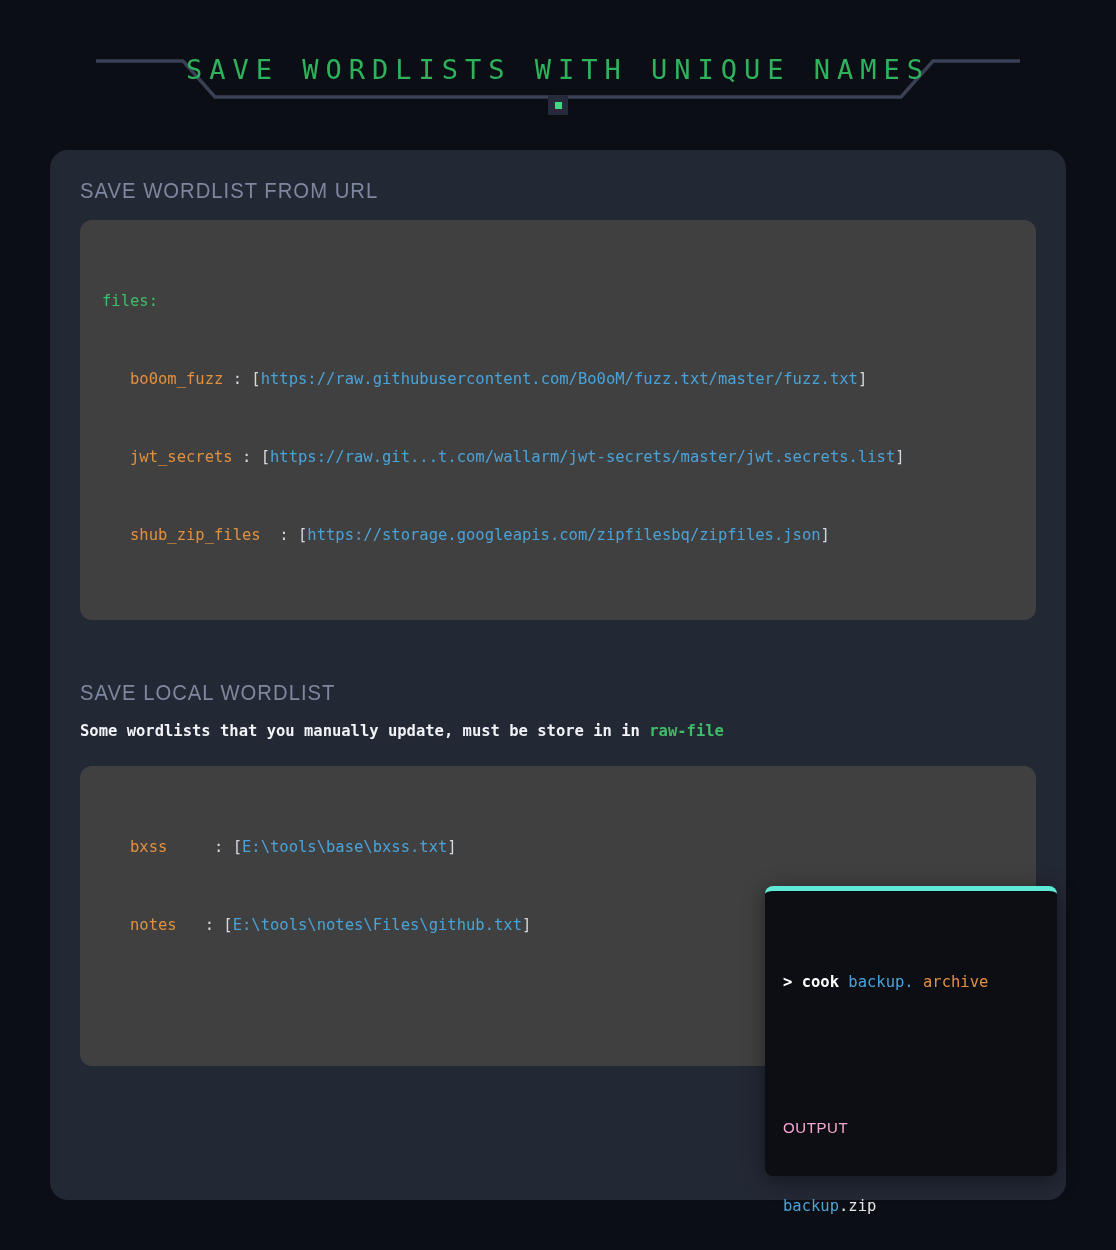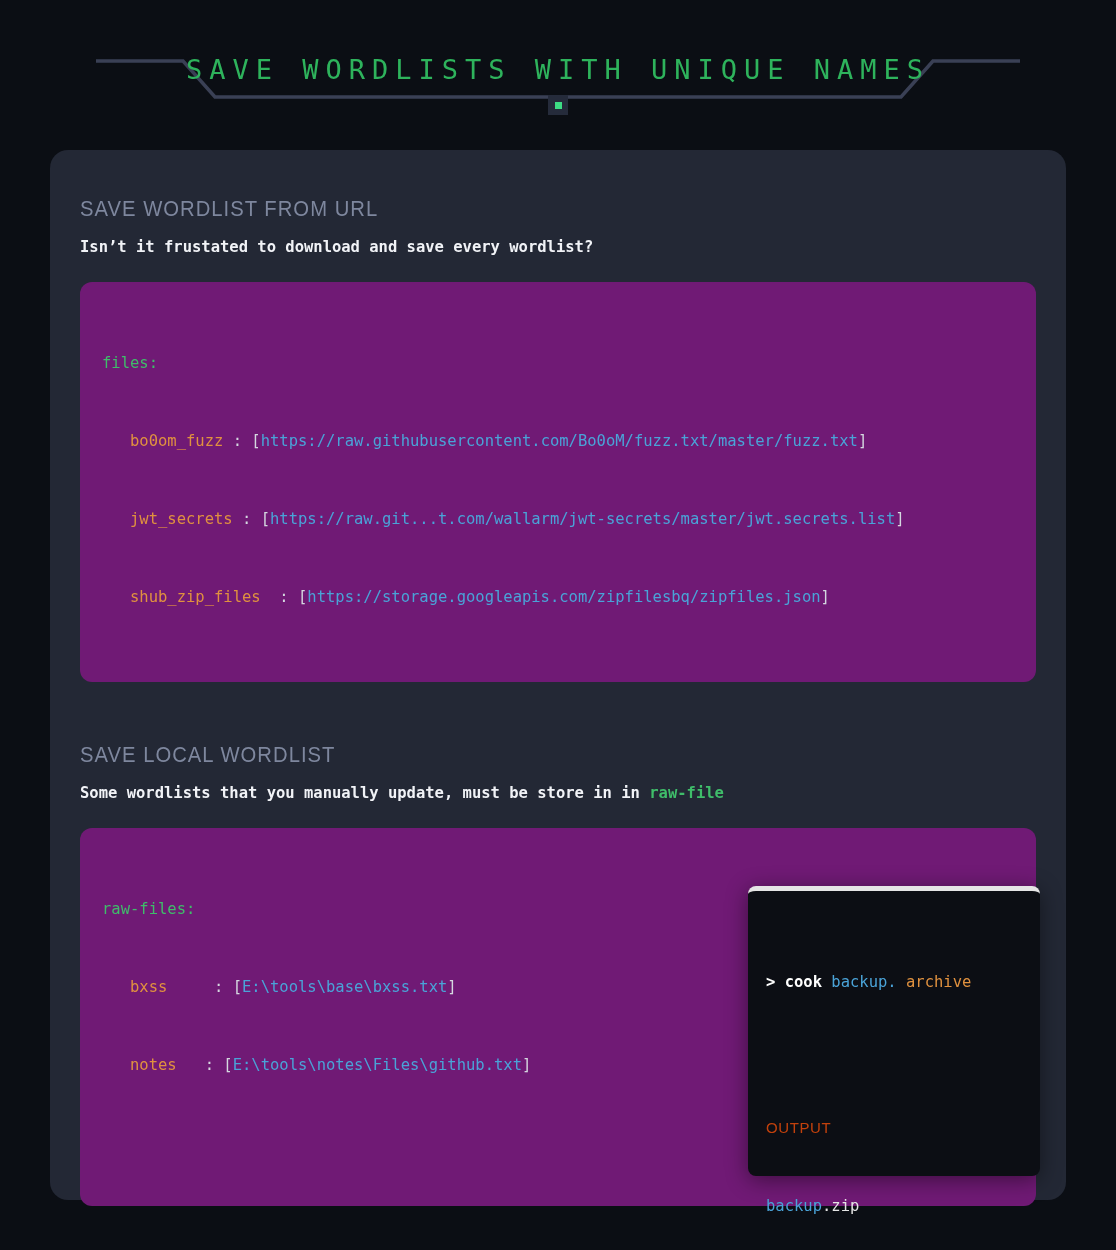--- a/index.html
+++ b/index.html
@@ -62,21 +62,21 @@
 
   
   .card {
     position: absolute;
     left: 50px;
     top: 150px;
     width: 1016px;
     height: 1050px;
     background: #232835;
     border-radius: 18px;
-    padding: 46px 30px 0 30px;
+    padding: 28px 30px 0 30px;
   }
 
   .section { margin-bottom: 4px; }
 
   .section-heading {
     font-family: "Liberation Sans Narrow", "Liberation Sans", sans-serif;
     font-size: 22px;
     letter-spacing: 1.1px;
     color: #7e879e;
     text-transform: uppercase;
@@ -91,21 +91,21 @@
     font-size: 15.5px;
     font-weight: bold;
     color: #f1f3f7;
     margin-bottom: 26px;
     letter-spacing: 0px;
   }
   .section-desc .hl { color: #3fbd6a; }
 
   
   .codeblock {
-    background: #701a75;
+    background: #404040;
     border-radius: 12px;
     padding: 16px 22px 20px 22px;
     font-family: "DejaVu Sans Mono", monospace;
     font-size: 15.5px;
     line-height: 26px;
     white-space: pre;
     overflow: hidden;
   }
   .codeblock.tall { padding-bottom: 24px; }
 
@@ -115,39 +115,39 @@
   .c-val  { color: #4aa3d8; }
 
   .cb-line { display: block; }
   .indent { padding-left: 28px; }
 
   .gap-lg { height: 56px; }
 
   
   .terminal {
     position: absolute;
-    left: 748px;
+    left: 765px;
     top: 886px;
     width: 292px;
     height: 290px;
     background: #0c0e14;
     border-radius: 8px;
-    border-top: 5px solid #e5e5e5;
+    border-top: 5px solid #5eead4;
     padding: 26px 12px 18px 18px;
     font-family: "DejaVu Sans Mono", monospace;
     font-size: 15.5px;
     line-height: 26px;
     white-space: pre;
     box-shadow: 0 4px 22px rgba(0,0,0,0.45);
   }
   .t-prompt { color: #ffffff; font-weight: bold; }
   .t-cmd    { color: #ffffff; font-weight: bold; }
   .t-arg    { color: #4aa3d8; }
   .t-set    { color: #e0913f; }
-  .t-label  { color: #c2410c; font-family: "Liberation Sans Narrow","Liberation Sans",sans-serif; font-size: 15px; letter-spacing: 0.6px; }
+  .t-label  { color: #f9a8d4; font-family: "Liberation Sans Narrow","Liberation Sans",sans-serif; font-size: 15px; letter-spacing: 0.6px; }
   .t-base   { color: #4aa3d8; margin-top: 18px; }
   .t-ext    { color: #e5e5e5; text-align: center; }
   .t-spacer { display:block; height: 16px; }
   .t-line   { display: block; }
 </style>
 </head>
 <body>
 
 <div class="header">
   <div class="frame">
@@ -158,38 +158,34 @@
   <div class="frame-badge">
     <i></i>
   </div>
   <div class="header-title">SAVE WORDLISTS WITH UNIQUE NAMES</div>
 </div>
 
 <div class="card">
 
   <div class="section">
     <div class="section-heading">SAVE WORDLIST FROM URL</div>
-    <div class="section-desc">
-      <span>Isn’t it frustated to download and save every wordlist?</span>
-    </div>
     <div class="codeblock">
       <span class="cb-line c-root">files:</span>
       <span class="cb-line indent"><span class="c-key">bo0om_fuzz</span><span class="c-punc"> : </span><span class="c-punc">[</span><span class="c-val">https://raw.githubusercontent.com/Bo0oM/fuzz.txt/master/fuzz.txt</span><span class="c-punc">]</span></span>
       <span class="cb-line indent"><span class="c-key">jwt_secrets</span><span class="c-punc"> : </span><span class="c-punc">[</span><span class="c-val">https://raw.git...t.com/wallarm/jwt-secrets/master/jwt.secrets.list</span><span class="c-punc">]</span></span>
       <span class="cb-line indent"><span class="c-key">shub_zip_files</span><span class="c-punc">  : </span><span class="c-punc">[</span><span class="c-val">https://storage.googleapis.com/zipfilesbq/zipfiles.json</span><span class="c-punc">]</span></span>
     </div>
   </div>
 
   <div class="gap-lg"></div>
 
   <div class="section">
     <div class="section-heading">SAVE LOCAL WORDLIST</div>
     <div class="section-desc"><span>Some wordlists that you manually update, must be store in in </span><span class="hl">raw-file</span></div>
     <div class="codeblock tall">
-      <span class="cb-line c-root">raw-files:</span>
       <span class="cb-line indent"><span class="c-key">bxss</span><span class="c-punc">     : </span><span class="c-punc">[</span><span class="c-val">E:\tools\base\bxss.txt</span><span class="c-punc">]</span></span>
       <span class="cb-line indent"><span class="c-key">notes</span><span class="c-punc">   : </span><span class="c-punc">[</span><span class="c-val">E:\tools\notes\Files\github.txt</span><span class="c-punc">]</span></span>
       
       
     </div>
   </div>
 
 </div>
 
 <div class="terminal">

